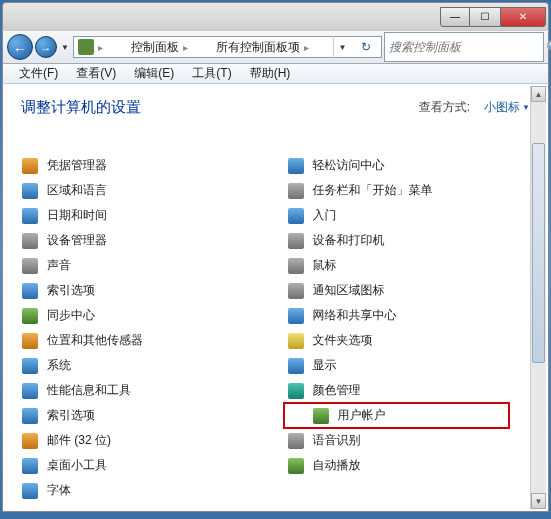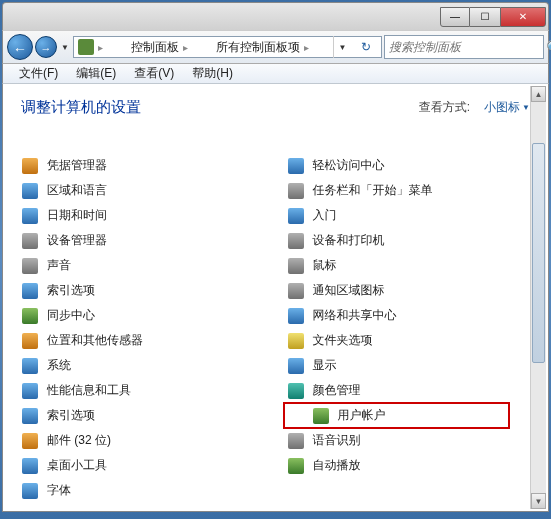--- a/index.html
+++ b/index.html
@@ -18,21 +18,21 @@
   .nav-btn { width: 26px; height: 26px; border-radius: 50%; background: radial-gradient(circle at 30% 30%, #6ab0e8, #1e5a9c); border: 1px solid #0a3a6a; display: flex; align-items: center; justify-content: center; color: #fff; font-weight: bold; cursor: pointer; }
   .nav-btn.back { font-size: 14px; }
   .nav-btn.fwd { width: 22px; height: 22px; font-size: 11px; }
   .nav-drop { width: 12px; height: 26px; display: flex; align-items: center; justify-content: center; font-size: 8px; color: #333; cursor: pointer; }
   .addressbar { flex: 1; height: 22px; background: #fff; border: 1px solid #8a9db0; display: flex; align-items: center; padding: 0 4px; gap: 4px; }
   .addr-icon { width: 16px; height: 16px; background: #5a8a3a; border-radius: 2px; position: relative; }
   .addr-sep { color: #888; font-size: 10px; }
   .addr-text { color: #222; margin-left: 24px; }
   .addr-dropdown { width: 18px; height: 22px; border-left: 1px solid #ccc; display:flex; align-items:center; justify-content:center; font-size:8px; color:#333; margin-left:auto; cursor:pointer; }
   .addr-refresh { width: 22px; height: 22px; display:flex; align-items:center; justify-content:center; color:#1e5a9c; cursor:pointer; font-size:12px; }
-  .searchbox { width: 160px; height: 24px; background: #fff; border: 1px solid #8a9db0; display: flex; align-items: center; padding: 0 4px; }
+  .searchbox { width: 160px; height: 30px; background: #fff; border: 1px solid #8a9db0; display: flex; align-items: center; padding: 0 4px; }
   .searchbox input { border: none; outline: none; flex: 1; font-size: 12px; color: #888; font-style: italic; background: transparent; }
   .search-icon { color: #1e5a9c; cursor: pointer; font-size: 13px; }
   
   
   .menubar { height: 20px; background: linear-gradient(to bottom, #f9fbfd, #e8eef6); border: 1px solid #888; border-top: none; border-bottom: 1px solid #c0c8d0; margin: 0 2px; display: flex; align-items: center; padding: 0 8px; gap: 2px; }
   .menu-item { padding: 3px 8px; cursor: pointer; color: #222; }
   
   
   .content { background: #fff; border: 1px solid #888; border-top: none; margin: 0 2px 2px 2px; height: 428px; padding: 14px 18px 10px 18px; overflow: hidden; position: relative; }
   .content-header { display: flex; align-items: center; justify-content: space-between; margin-bottom: 18px; }
@@ -89,22 +89,23 @@
     <span class="addr-refresh">↻</span>
   </div>
   <div class="searchbox">
     <input type="text" placeholder="搜索控制面板" style="">
     <span class="search-icon">🔍</span>
   </div>
 </div>
 
 <div class="menubar">
   <div class="menu-item">文件(F)</div>
+  <div class="menu-item">查看(V)</div>
   <div class="menu-item">编辑(E)</div>
-  <div class="menu-item">查看(V)</div>
+  <div class="menu-item">工具(T)</div>
   <div class="menu-item">帮助(H)</div>
 </div>
 
 <div class="content">
   <div class="content-header">
     <div class="content-title">调整计算机的设置</div>
     <div class="view-controls">
       <span class="view-label">查看方式:</span>
       <span class="view-value">
         <span>小图标</span>

